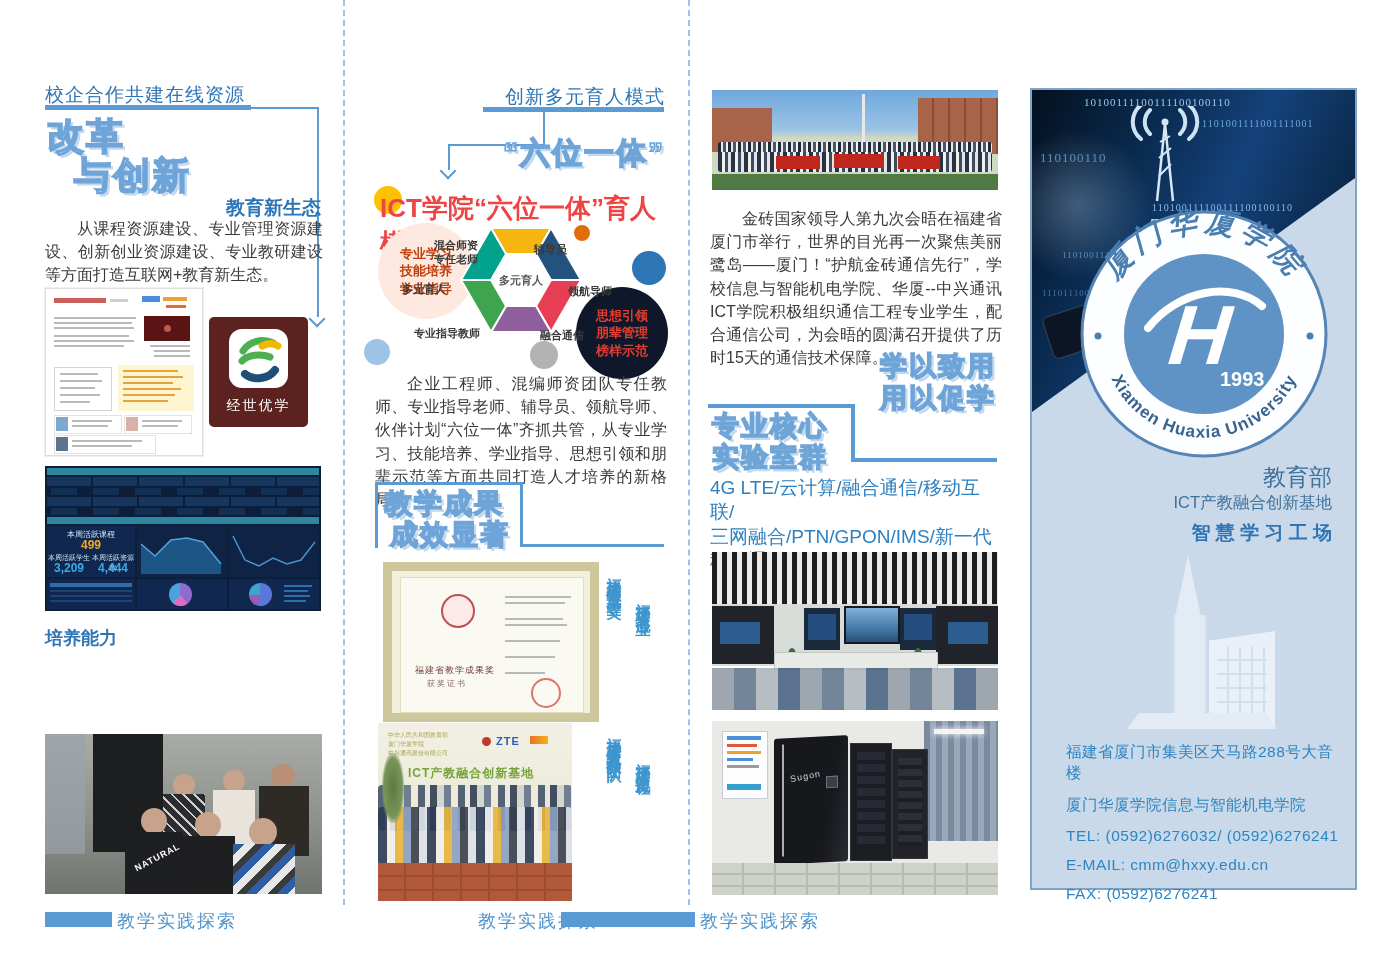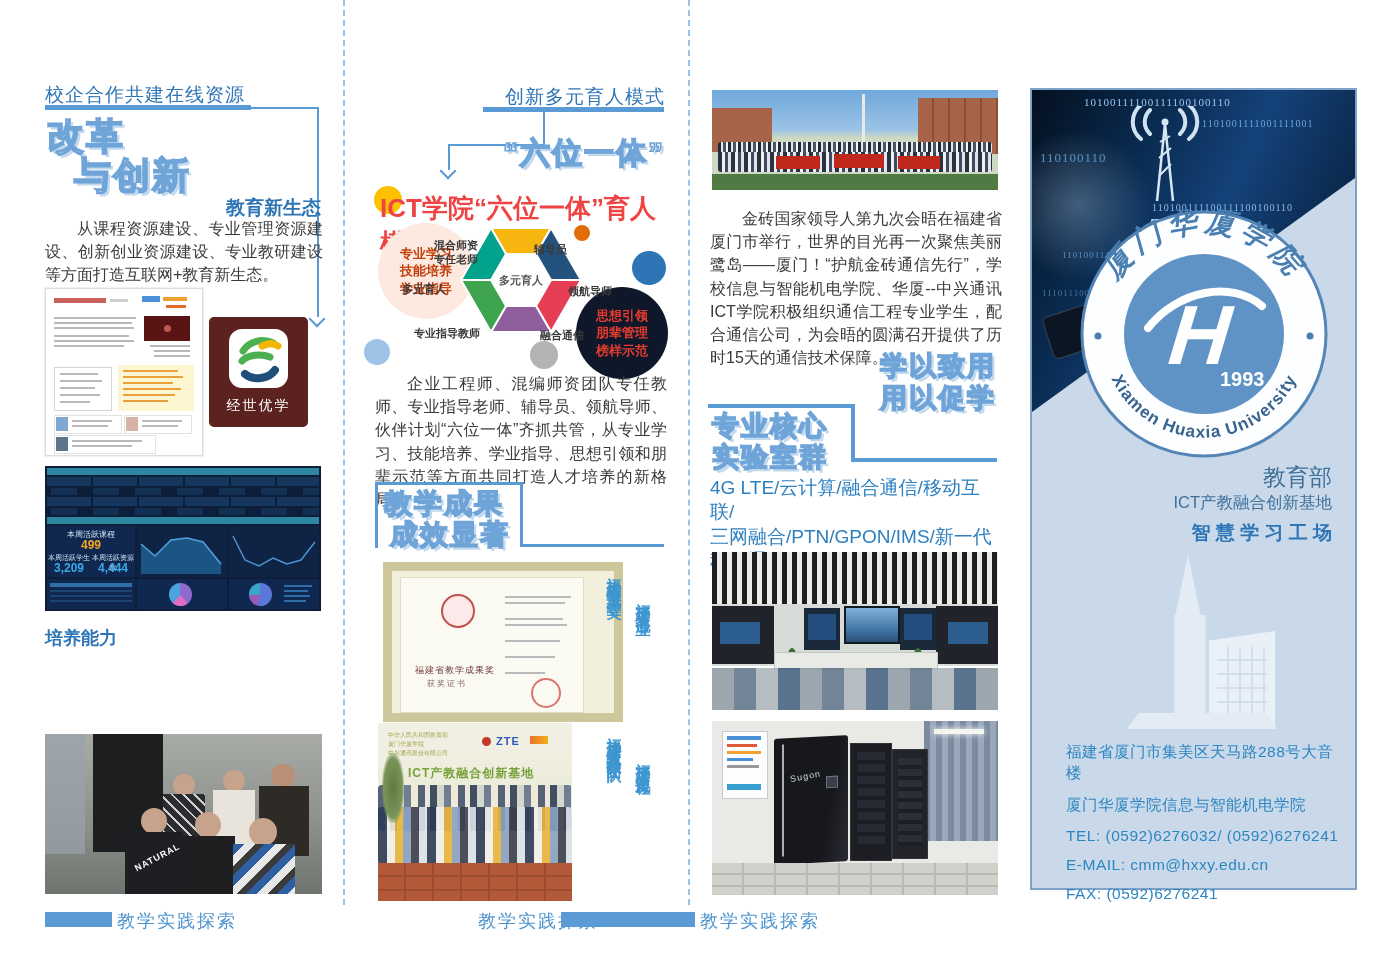--- a/index.html
+++ b/index.html
@@ -231,21 +231,21 @@
 
   <div class="a para" style="left:375px;top:372px;width:292px;">企业工程师、混编师资团队专任教师、专业指导老师、辅导员、领航导师、伙伴计划“六位一体”齐抓共管，从专业学习、技能培养、学业指导、思想引领和朋辈示范等方面共同打造人才培养的新格局。</div>
 
   <div class="a bar" style="left:375px;top:482px;width:148px;height:3px;"></div>
   <div class="a bar" style="left:375px;top:482px;width:3px;height:66px;"></div>
   <div class="a bar" style="left:520px;top:482px;width:3px;height:65px;"></div>
   <div class="a bar" style="left:520px;top:544px;width:144px;height:3px;"></div>
   <div class="a ol" style="left:384px;top:485px;font-size:28px;">教学成果</div>
   <div class="a ol" style="left:390px;top:516px;font-size:28px;">成效显著</div>
 
-  <div class="a ph" style="left:383px;top:562px;width:240px;height:160px;background:#f3efdd;border:9px solid #cfc79c;box-sizing:border-box;">
+  <div class="a ph" style="left:383px;top:562px;width:216px;height:160px;background:#f3efdd;border:9px solid #cfc79c;box-sizing:border-box;">
     <div class="a" style="left:8px;top:6px;width:182px;height:134px;background:#fbfaf2;border:1px solid #e3ddc0;">
       <div class="a circ" style="left:40px;top:16px;width:30px;height:30px;border:2px solid #c0504d;background:#fbeae9;"></div>
       <div class="a" style="left:14px;top:86px;font-size:9px;color:#6d3a3a;letter-spacing:1px;">福建省教学成果奖</div>
       <div class="a" style="left:26px;top:100px;font-size:8px;color:#8a6a6a;letter-spacing:2px;">获奖证书</div>
       <div class="a gl" style="left:104px;top:18px;width:66px;"></div>
       <div class="a gl" style="left:104px;top:24px;width:60px;"></div>
       <div class="a gl" style="left:104px;top:40px;width:58px;"></div>
       <div class="a gl" style="left:104px;top:46px;width:62px;"></div>
       <div class="a gl" style="left:104px;top:62px;width:55px;"></div>
       <div class="a gl" style="left:104px;top:78px;width:50px;"></div>

